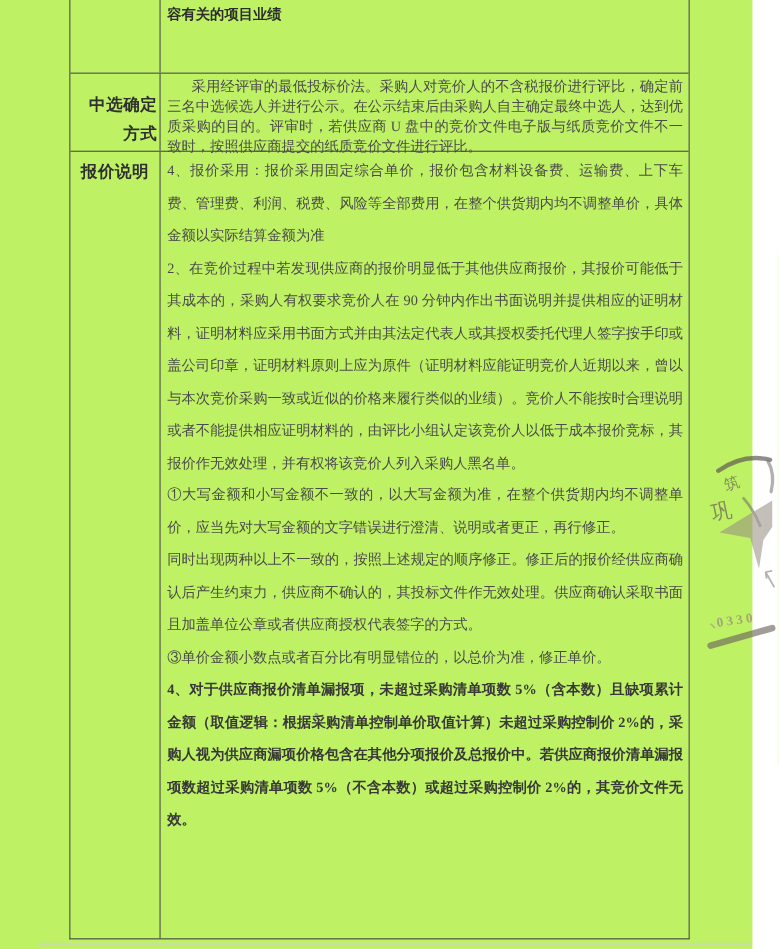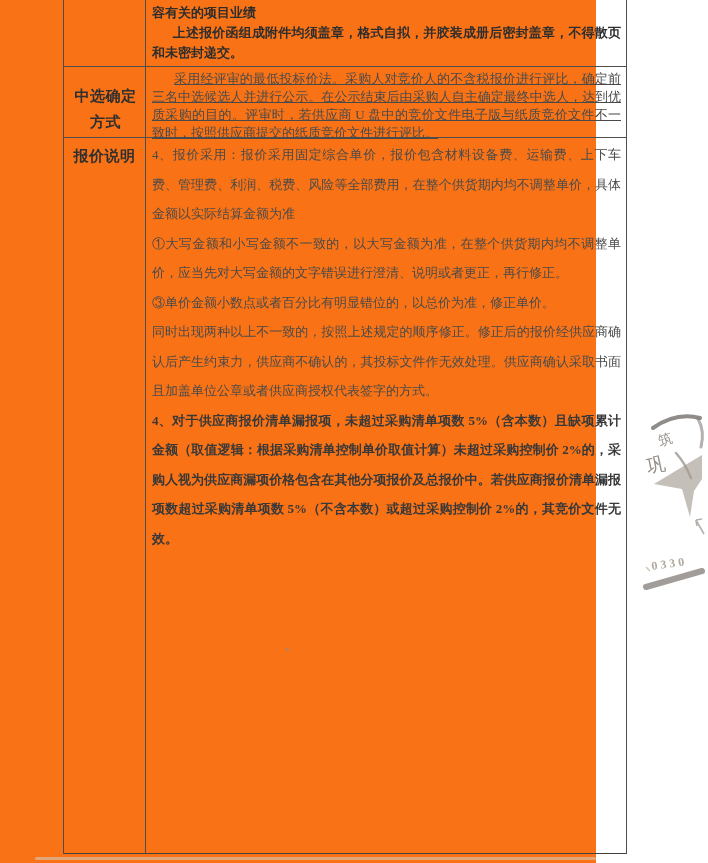--- a/index.html
+++ b/index.html
@@ -2,21 +2,21 @@
 <html><head>
 <meta charset="utf-8">
 <style>
   html,body{margin:0;padding:0;}
   body{
     width:708px;height:863px;overflow:hidden;
     background:#ffffff;
     font-family:"Liberation Serif","DejaVu Serif",serif;
   }
   .page{
-    position:relative;width:596px;height:863px;background:#f97316;
+    position:relative;width:684px;height:863px;background:#bef264;
   }
   
   .doc-table{
     position:absolute;left:63px;top:0;width:564px;height:854px;
     box-sizing:border-box;
     border-left:1px solid #4d4d4d;
     border-right:1px solid #4d4d4d;
     border-bottom:1px solid #424242;
     display:flex;flex-direction:column;
   }
@@ -25,34 +25,34 @@
   .row1{height:66px;}
   .row2{height:71px;}
   .row3{flex:1;}
   .label-cell{
     width:82px;box-sizing:border-box;flex:0 0 82px;
     border-right:1px solid #4d4d4d;
     color:#2f2f2f;font-weight:bold;font-size:15px;
     text-align:center;
   }
   .row2 .label-cell{
-    text-align:center;padding:16px 2px 0 4px;line-height:26px;
+    text-align:right;padding:16px 2px 0 4px;line-height:26px;
     letter-spacing:0.5px;
   }
   .row3 .label-cell{padding-top:9px;font-size:15px;letter-spacing:0.5px;}
   .content-cell{
     flex:1;box-sizing:border-box;
     padding:2px 5px 0 6px;
     color:#4a4a4a;font-size:13px;
     text-align:justify;
   }
   .content-cell p{margin:0;}
   .row1 .content-cell{line-height:20px;color:#2d2d2d;font-weight:bold;padding-top:3px;}
   .row1 .content-cell .indent{text-indent:1.6em;}
-  .row2 .content-cell{line-height:18px;padding-top:3px;text-decoration:underline;}
+  .row2 .content-cell{line-height:18px;padding-top:3px;}
   .row2 .content-cell p{text-indent:1.7em;}
   .row3 .content-cell{line-height:29.5px;padding-top:2px;}
   .row3 .content-cell p.bold-para{font-weight:bold;color:#383838;}
   
   .scan-bottom-edge{
     position:absolute;left:35px;right:0;top:857px;height:3px;
     background:#cfcfcf;opacity:.55;border-radius:2px;
   }
   .scan-speck{
     position:absolute;left:286px;top:648px;width:3px;height:3px;
@@ -68,38 +68,38 @@
 <body>
 
 <div class="page">
 
   <div class="doc-table">
 
     <div class="row row1">
       <div class="label-cell"></div>
       <div class="content-cell">
         <p>容有关的项目业绩</p>
-        <p class="indent">上述报价函组成附件均须盖章，格式自拟，并胶装成册后密封盖章，不得散页和未密封递交。</p>
       </div>
     </div>
 
     <div class="row row2">
       <div class="label-cell">中选确定方式</div>
       <div class="content-cell">
         <p>采用经评审的最低投标价法。采购人对竞价人的不含税报价进行评比，确定前三名中选候选人并进行公示。在公示结束后由采购人自主确定最终中选人，达到优质采购的目的。评审时，若供应商 U 盘中的竞价文件电子版与纸质竞价文件不一致时，按照供应商提交的纸质竞价文件进行评比。</p>
       </div>
     </div>
 
     <div class="row row3">
       <div class="label-cell">报价说明</div>
       <div class="content-cell">
         <p>4、报价采用：报价采用固定综合单价，报价包含材料设备费、运输费、上下车费、管理费、利润、税费、风险等全部费用，在整个供货期内均不调整单价，具体金额以实际结算金额为准</p>
+        <p>2、在竞价过程中若发现供应商的报价明显低于其他供应商报价，其报价可能低于其成本的，采购人有权要求竞价人在 90 分钟内作出书面说明并提供相应的证明材料，证明材料应采用书面方式并由其法定代表人或其授权委托代理人签字按手印或盖公司印章，证明材料原则上应为原件（证明材料应能证明竞价人近期以来，曾以与本次竞价采购一致或近似的价格来履行类似的业绩）。竞价人不能按时合理说明或者不能提供相应证明材料的，由评比小组认定该竞价人以低于成本报价竞标，其报价作无效处理，并有权将该竞价人列入采购人黑名单。</p>
         <p>①大写金额和小写金额不一致的，以大写金额为准，在整个供货期内均不调整单价，应当先对大写金额的文字错误进行澄清、说明或者更正，再行修正。</p>
+        <p>同时出现两种以上不一致的，按照上述规定的顺序修正。修正后的报价经供应商确认后产生约束力，供应商不确认的，其投标文件作无效处理。供应商确认采取书面且加盖单位公章或者供应商授权代表签字的方式。</p>
         <p>③单价金额小数点或者百分比有明显错位的，以总价为准，修正单价。</p>
-        <p>同时出现两种以上不一致的，按照上述规定的顺序修正。修正后的报价经供应商确认后产生约束力，供应商不确认的，其投标文件作无效处理。供应商确认采取书面且加盖单位公章或者供应商授权代表签字的方式。</p>
         <p class="bold-para">4、对于供应商报价清单漏报项，未超过采购清单项数 5%（含本数）且缺项累计金额（取值逻辑：根据采购清单控制单价取值计算）未超过采购控制价 2%的，采购人视为供应商漏项价格包含在其他分项报价及总报价中。若供应商报价清单漏报项数超过采购清单项数 5%（不含本数）或超过采购控制价 2%的，其竞价文件无效。</p>
       </div>
     </div>
 
   </div>
 
   <svg class="stamp" viewBox="0 0 70 200" xmlns="http://www.w3.org/2000/svg">
 
     <path d="M15 23 Q38 7 62 13" fill="none" stroke="#5c564f" stroke-width="4" stroke-linecap="round" opacity="0.8"></path>
     <path d="M60 14 Q67 26 63 42" fill="none" stroke="#6e665f" stroke-width="3" stroke-linecap="round" opacity="0.6"></path>

